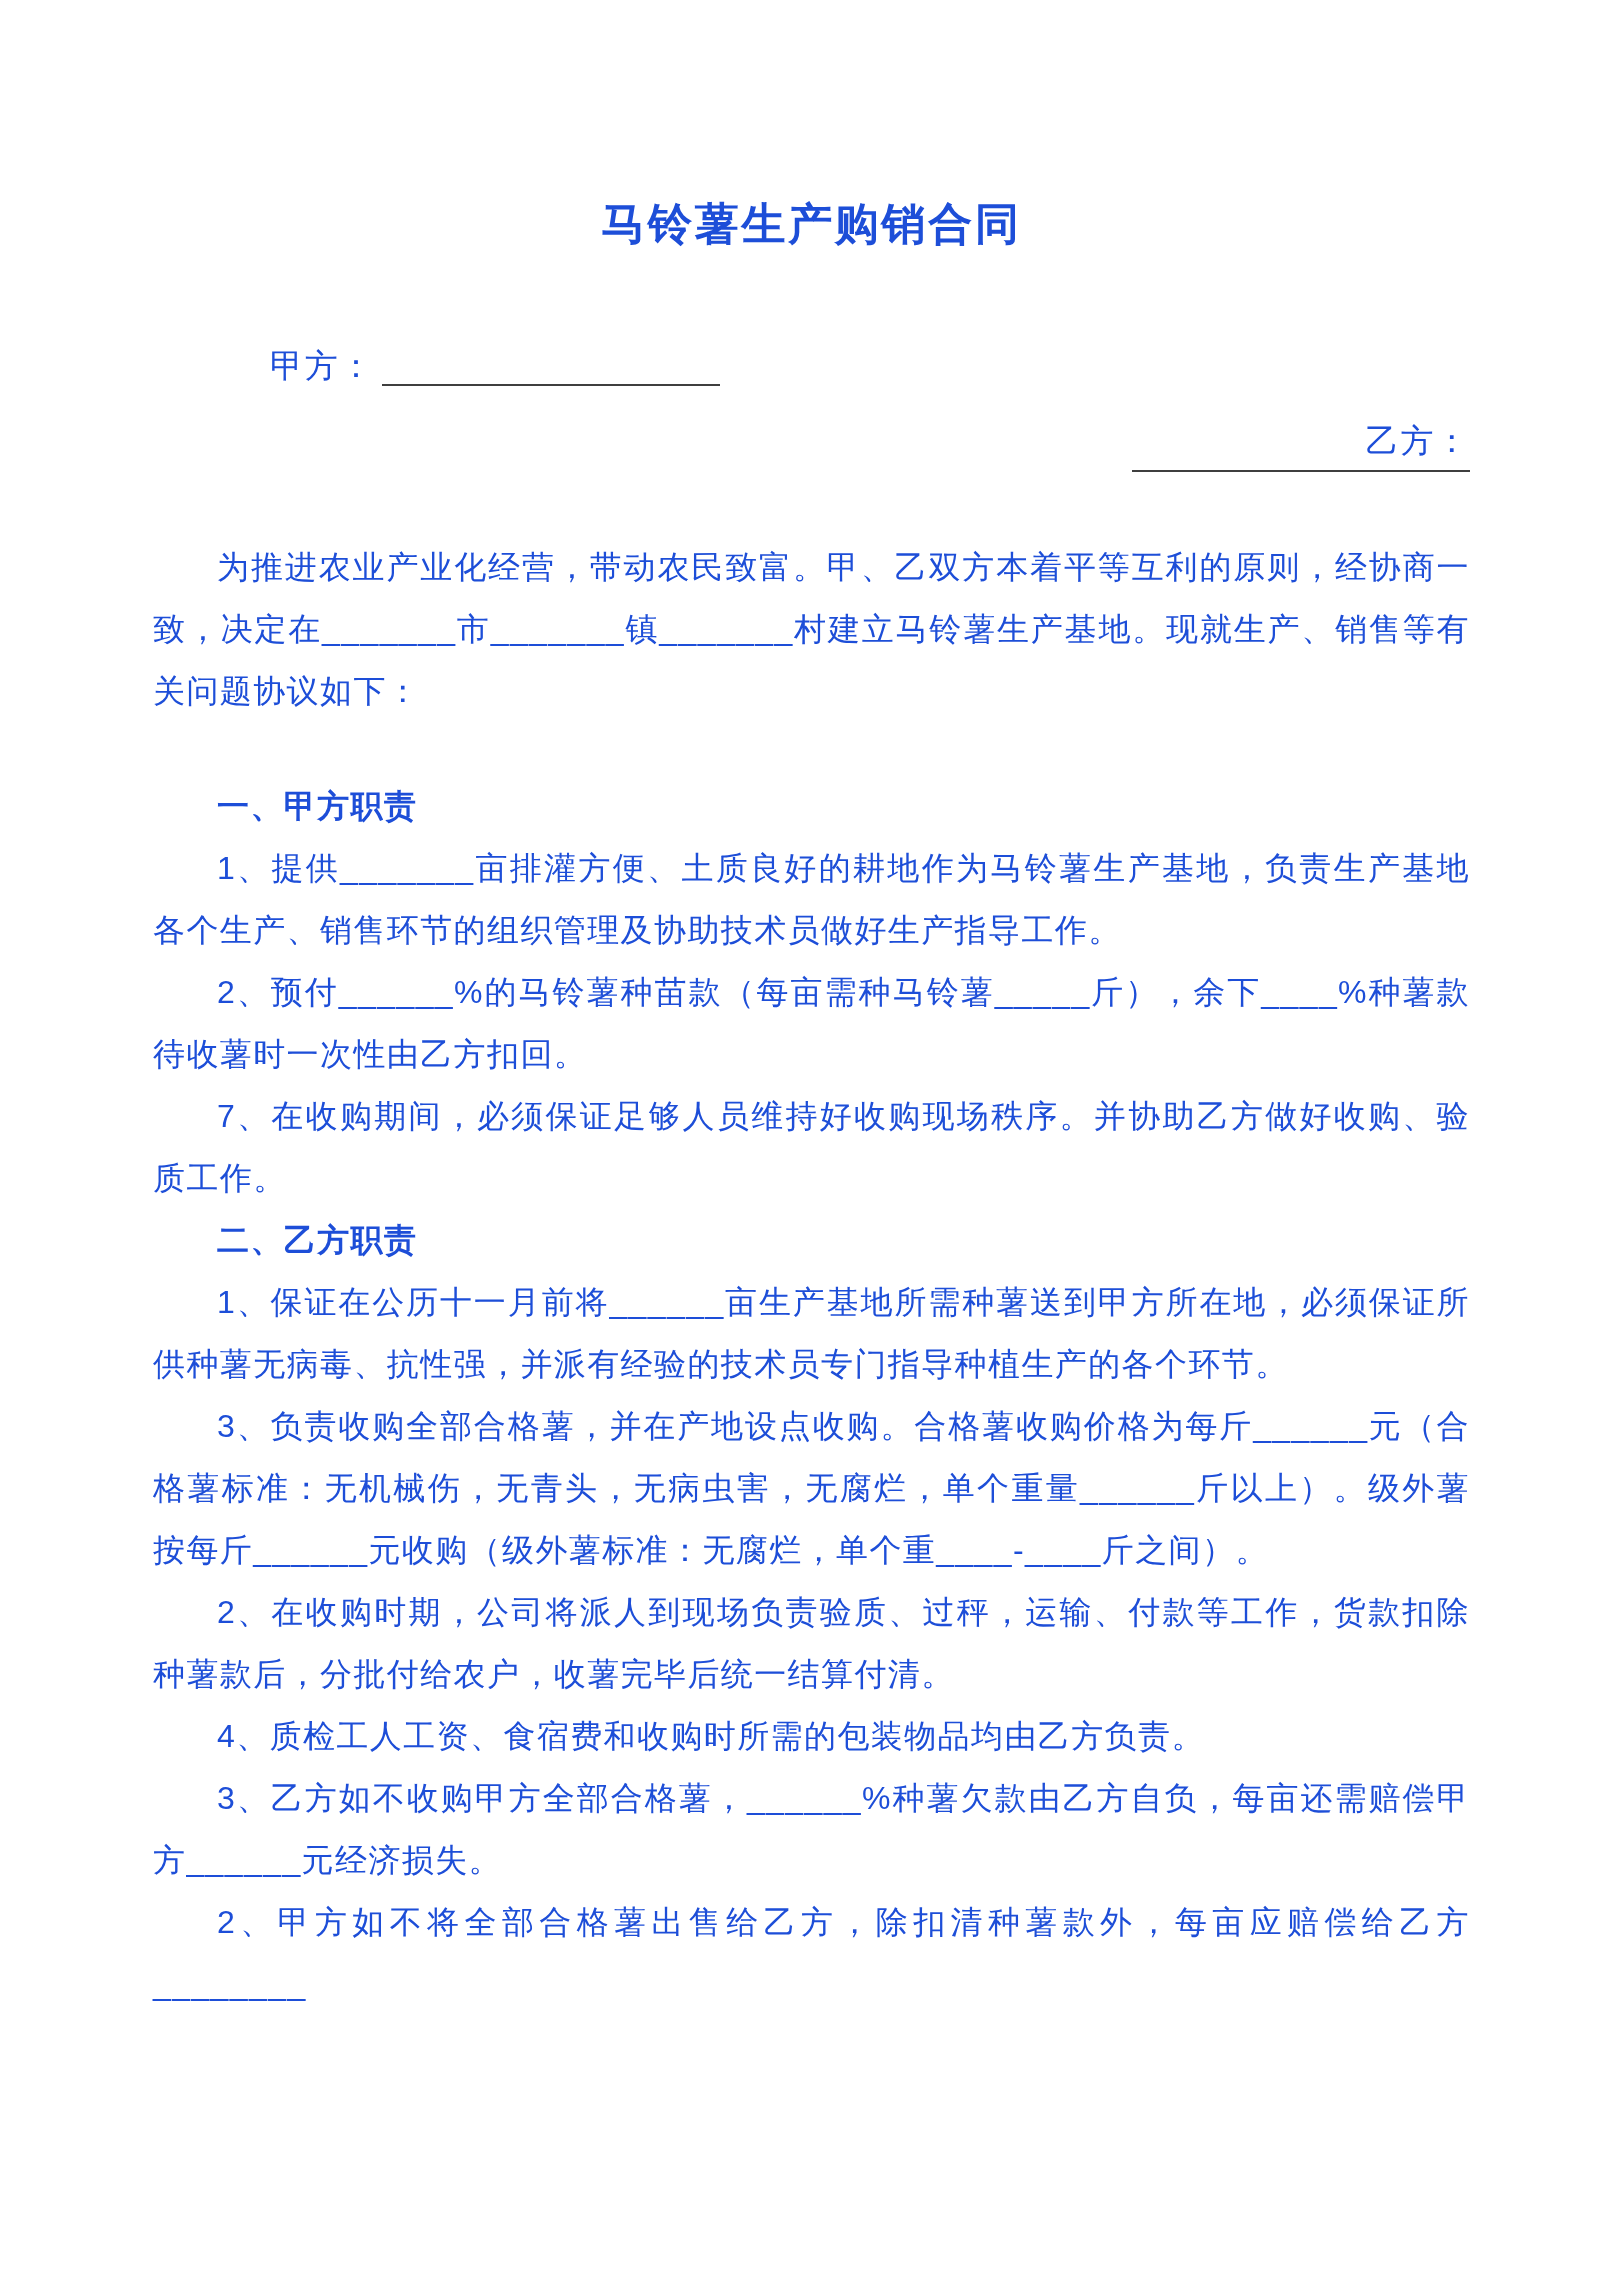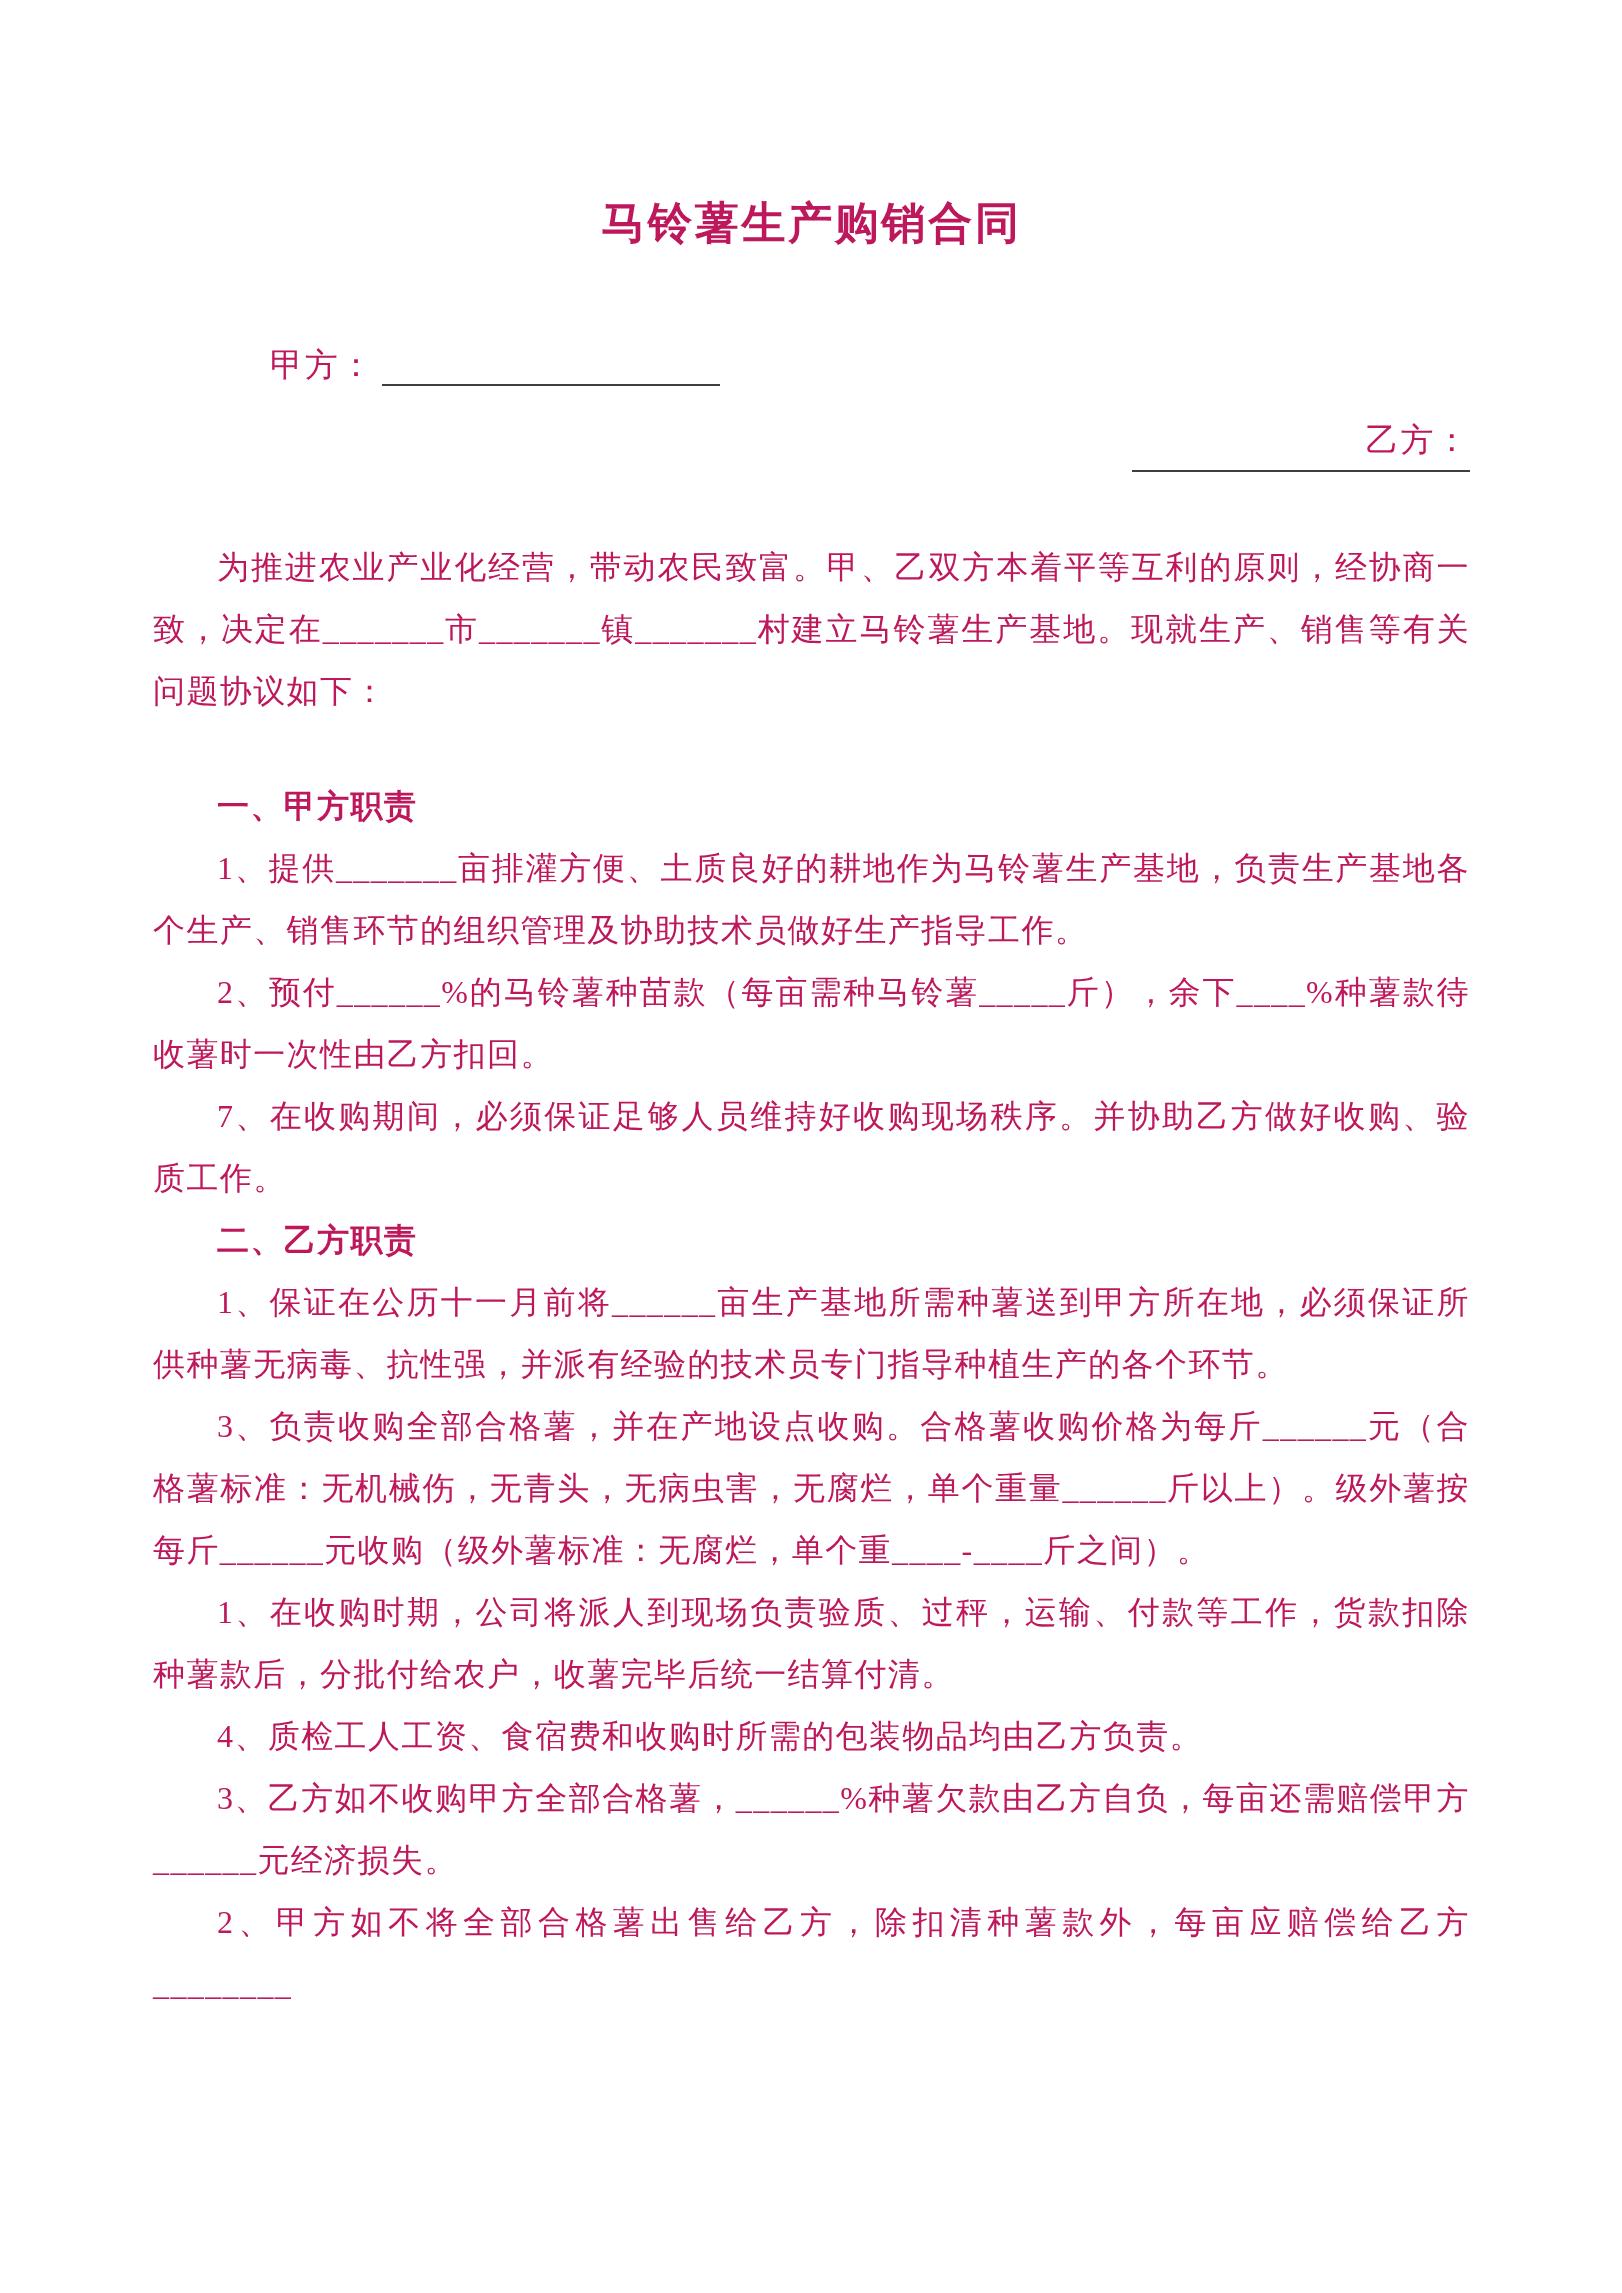--- a/index.html
+++ b/index.html
@@ -3,22 +3,22 @@
 <meta charset="utf-8">
 <style>
   html,body{margin:0;padding:0;background:#ffffff;}
   .page{
     position:relative;
     width:1623px;
     height:2294px;
     background:#ffffff;
     box-sizing:border-box;
     padding:198px 153px 0 153px;
-    font-family:Liberation Serif, serif;
-    color:#be185d;
+    font-family:Liberation Sans, sans-serif;
+    color:#1d4ed8;
     overflow:hidden;
   }
   .title{
     margin:0;
     text-align:center;
     font-size:44px;
     font-weight:700;
     letter-spacing:2.7px;
     line-height:1.2;
   }
@@ -93,21 +93,21 @@
     <div class="gap"></div>
 
     <p class="para heading">一、甲方职责</p>
     <p class="para indent">1、提供_______亩排灌方便、土质良好的耕地作为马铃薯生产基地，负责生产基地各个生产、销售环节的组织管理及协助技术员做好生产指导工作。</p>
     <p class="para indent">2、预付______%的马铃薯种苗款（每亩需种马铃薯_____斤），余下____%种薯款待收薯时一次性由乙方扣回。</p>
     <p class="para indent">7、在收购期间，必须保证足够人员维持好收购现场秩序。并协助乙方做好收购、验质工作。</p>
 
     <p class="para heading">二、乙方职责</p>
     <p class="para indent">1、保证在公历十一月前将______亩生产基地所需种薯送到甲方所在地，必须保证所供种薯无病毒、抗性强，并派有经验的技术员专门指导种植生产的各个环节。</p>
     <p class="para indent">3、负责收购全部合格薯，并在产地设点收购。合格薯收购价格为每斤______元（合格薯标准：无机械伤，无青头，无病虫害，无腐烂，单个重量______斤以上）。级外薯按每斤______元收购（级外薯标准：无腐烂，单个重____-____斤之间）。</p>
-    <p class="para indent">1、在收购时期，公司将派人到现场负责验质、过秤，运输、付款等工作，货款扣除种薯款后，分批付给农户，收薯完毕后统一结算付清。</p>
+    <p class="para indent">2、在收购时期，公司将派人到现场负责验质、过秤，运输、付款等工作，货款扣除种薯款后，分批付给农户，收薯完毕后统一结算付清。</p>
     <p class="para indent">4、质检工人工资、食宿费和收购时所需的包装物品均由乙方负责。</p>
 
     <p class="para indent">3、乙方如不收购甲方全部合格薯，______%种薯欠款由乙方自负，每亩还需赔偿甲方______元经济损失。</p>
     <p class="para indent">2、甲方如不将全部合格薯出售给乙方，除扣清种薯款外，每亩应赔偿给乙方________</p>
 
   </div>
 
 </div>
 
 

